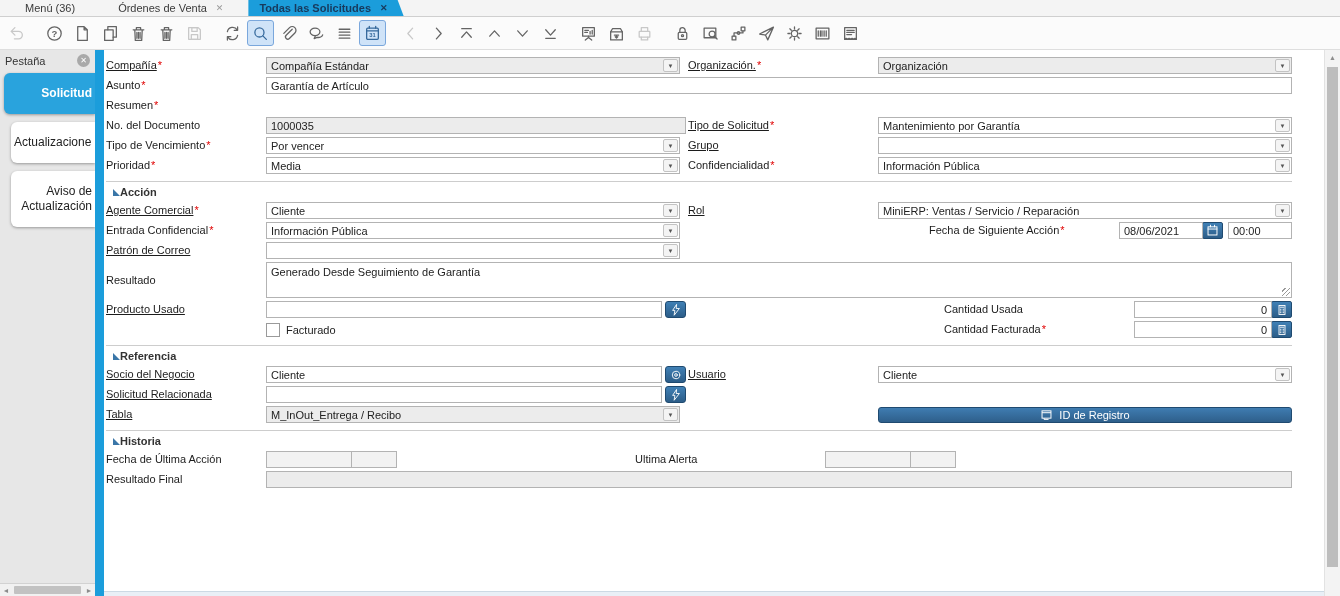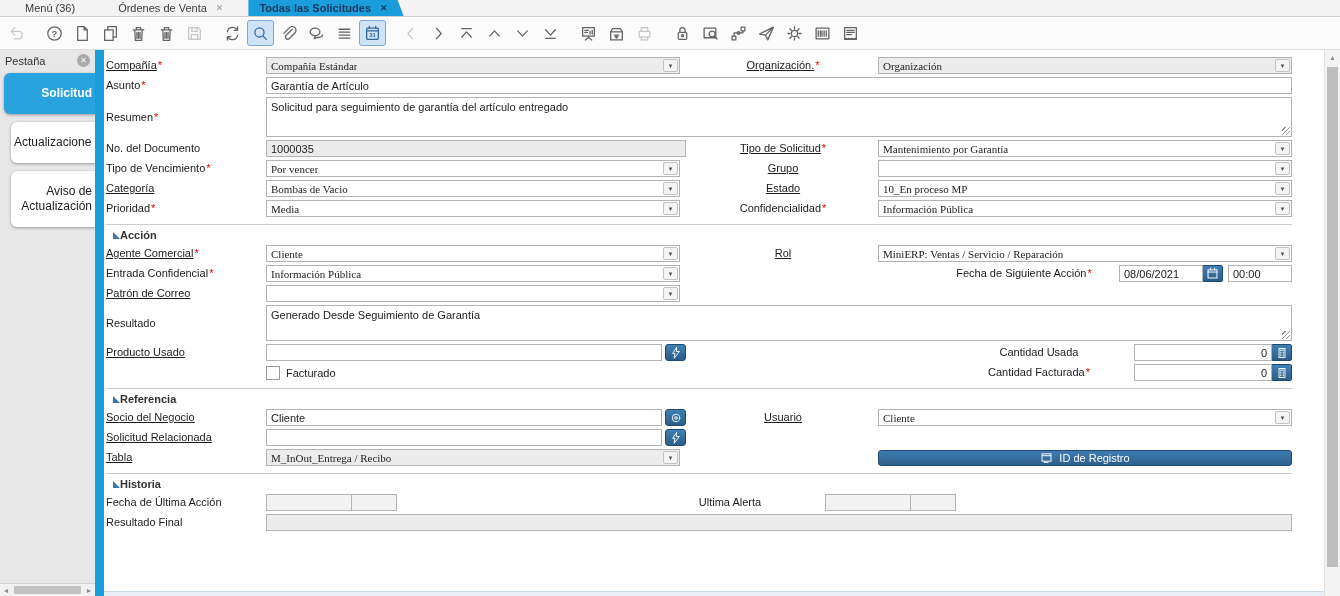--- a/index.html
+++ b/index.html
@@ -52,33 +52,33 @@
   .content { flex:1; background:#fff; position:relative; overflow:hidden;
              padding:4px 32px 0 2px; }
   .vscroll { width:16px; background:#f3f3f3; border-left:1px solid #e2e2e2; flex-shrink:0;
              position:relative; }
   .varrow { height:15px; display:flex; align-items:center; justify-content:center;
             font-size:7px; color:#8d8d8d; cursor:pointer; }
   .vthumb { position:absolute; left:2px; right:2px; top:17px; height:500px; background:#bdbdbd; cursor:pointer; }
   
   .frow { display:flex; align-items:center; margin:3px 0; min-height:17px; }
   .lab { width:160px; flex-shrink:0; padding-right:6px; color:#1c1c1c; line-height:1.15; }
-  .rlab { width:190px; flex-shrink:0; margin-left:auto; text-align:center; 
+  .rlab { width:190px; flex-shrink:0; margin-left:auto; text-align:left; 
           color:#1c1c1c; line-height:1.15; }
   .link .t { text-decoration:underline; cursor:pointer; }
   .req { color:#e00000; margin-left:1px; }
   .fld { height:17px; border:1px solid #b3b3b3; background:#fff; display:flex; align-items:center;
          padding:0 4px; position:relative; overflow:hidden; white-space:nowrap; }
   .fld .v { overflow:hidden; white-space:nowrap; }
   .ro { background:#ececec; }
   .combo { padding-right:20px; }
   .arrow { position:absolute; top:1px; right:1px; bottom:1px; width:15px; background:#f4f4f4;
            border:1px solid #c3c3c3; border-radius:2px; display:flex; align-items:center;
            justify-content:center; font-size:6px; color:#555; cursor:pointer; }
-  .f414 { width:414px; flex-shrink:0;font-family:Liberation Serif, serif; }
+  .f414 { width:414px; flex-shrink:0; }
   .f420 { width:420px; flex-shrink:0; }
   .f396 { width:396px; flex-shrink:0; }
   .grow { flex:1; }
   .ta { border:1px solid #b3b3b3; background:#fff; padding:2px 4px; line-height:1.3;
         overflow:hidden; position:relative; }
   .ta.h40 { height:40px; }
   .ta.h36 { height:36px; }
   .ta .rs { position:absolute; right:1px; bottom:1px; width:8px; height:8px;
             background:repeating-linear-gradient(135deg,transparent 0 2px,#9a9a9a 2px 3px); }
   .num { width:138px; flex-shrink:0; justify-content:flex-end; }
@@ -337,21 +337,20 @@
 
     <div class="frow">
       <div class="lab"><span class="t">Asunto</span><span class="req">*</span></div>
       <div class="fld grow">
           <span class="v">Garantía de Artículo</span>
         </div>
     </div>
 
     <div class="frow">
       <div class="lab"><span class="t">Resumen</span><span class="req">*</span></div>
-      <div class="ta h40 grow"><span>Solicitud para seguimiento de garantía del artículo entregado</span><span class="rs"></span></div>
     </div>
 
     <div class="frow">
       <div class="lab"><span class="t">No. del Documento</span></div>
       <div class="fld ro f420">
           <span class="v">1000035</span>
         </div>
       <div class="rlab link"><span class="t">Tipo de Solicitud</span><span class="req">*</span></div>
       <div class="fld combo f414">
           <span class="v">Mantenimiento por Garantía</span>
@@ -365,32 +364,20 @@
           <span class="v">Por vencer</span>
           <span class="arrow">▼</span>
         </div>
       <div class="rlab link"><span class="t">Grupo</span></div>
       <div class="fld combo f414">
           <span class="v"></span>
           <span class="arrow">▼</span>
         </div>
     </div>
 
-    <div class="frow">
-      <div class="lab link"><span class="t">Categoría</span></div>
-      <div class="fld combo f414">
-          <span class="v">Bombas de Vacio</span>
-          <span class="arrow">▼</span>
-        </div>
-      <div class="rlab link"><span class="t">Estado</span></div>
-      <div class="fld combo f414">
-          <span class="v">10_En proceso MP</span>
-          <span class="arrow">▼</span>
-        </div>
-    </div>
 
     <div class="frow">
       <div class="lab"><span class="t">Prioridad</span><span class="req">*</span></div>
       <div class="fld combo f414">
           <span class="v">Media</span>
           <span class="arrow">▼</span>
         </div>
       <div class="rlab"><span class="t">Confidencialidad</span><span class="req">*</span></div>
       <div class="fld combo f414">
           <span class="v">Información Pública</span>

